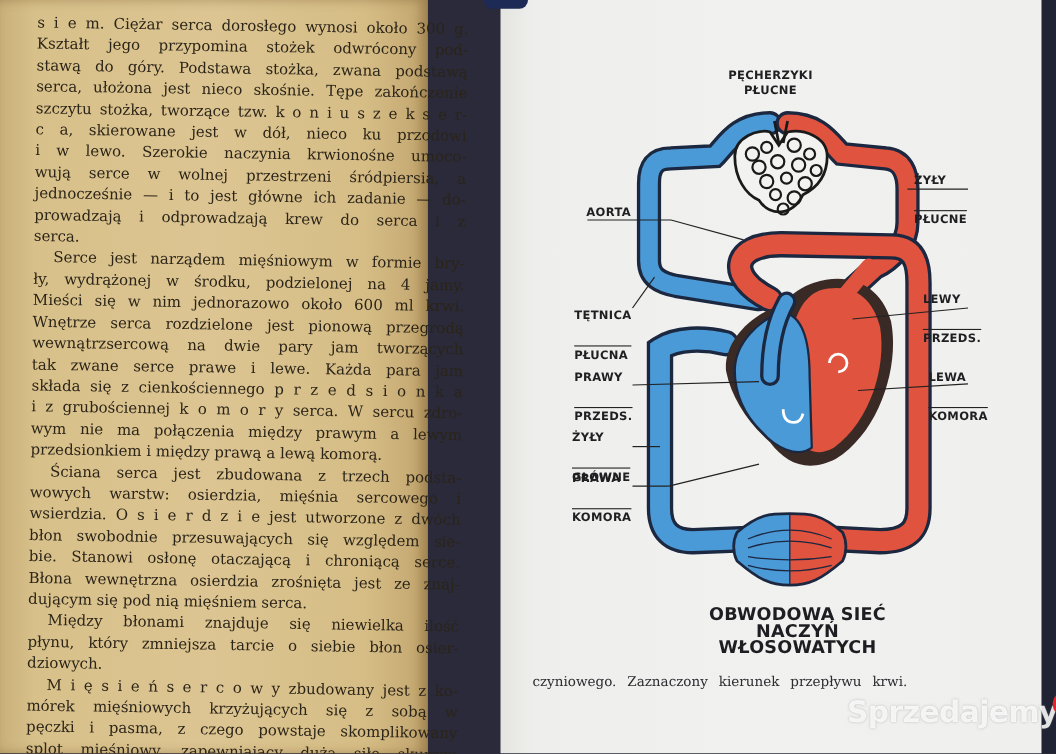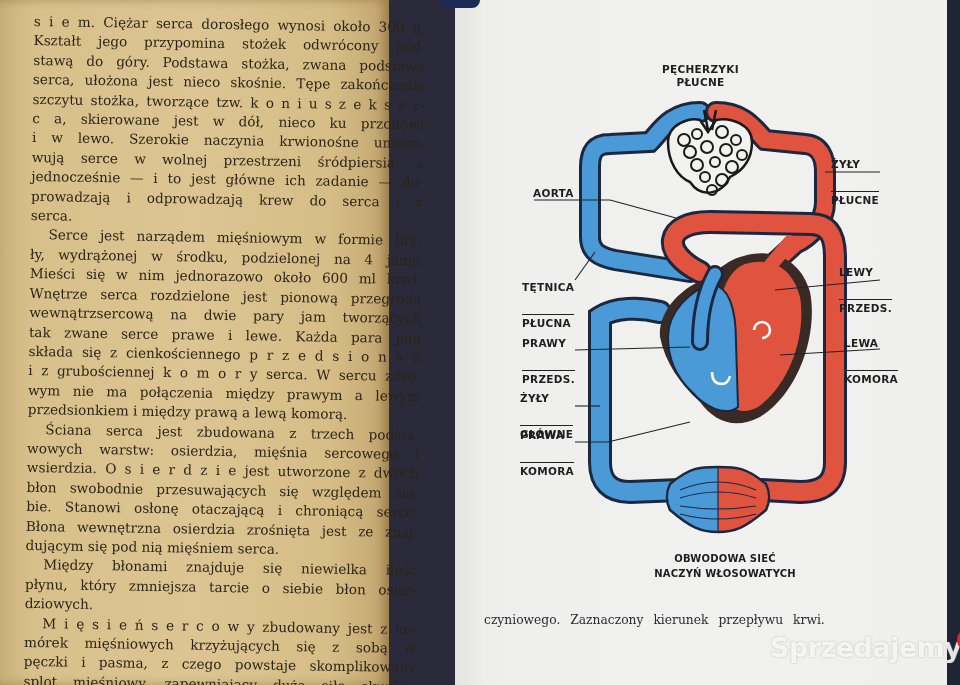--- a/index.html
+++ b/index.html
@@ -13,21 +13,21 @@
   .left-text .ln.last{text-align-last:left;}
   .left-text .ln.ind{padding-left:18px;}
   .right-page{position:absolute;left:455px;top:0;width:492px;height:685px;
     background:linear-gradient(90deg,#e4e4e0 0%,#eeeeec 6%,#f1f1f0 50%,#efefee 100%);}
   .right-edge{position:absolute;left:947px;top:0;width:13px;height:685px;background:#1f2333;}
   .top-strip{position:absolute;left:440px;top:0;width:40px;height:8px;background:#1d2a55;border-radius:0 0 8px 8px;}
   .diagram{position:absolute;left:455px;top:12px;width:492px;height:685px;}
   .lbl{position:absolute;font-family:"DejaVu Sans",sans-serif;font-weight:bold;font-size:10.5px;color:#1f1f22;letter-spacing:0.3px;line-height:13px;}
   .lbl .l{display:block;}
   .lbl .ul{border-bottom:1.2px solid #222;padding-bottom:20px;margin-bottom:2px;}
-  .bottom-title{position:absolute;left:620px;top:551px;width:210px;text-align:center;font-family:"DejaVu Sans",sans-serif;font-weight:bold;font-size:10px;line-height:15px;color:#1e1e22;letter-spacing:0.2px;}
+  .bottom-title{position:absolute;left:620px;top:551px;width:210px;text-align:center;font-family:"DejaVu Sans",sans-serif;font-weight:bold;font-size:16px;line-height:15px;color:#1e1e22;letter-spacing:0.2px;}
   .caption{position:absolute;left:470px;top:612px;width:470px;font-family:"DejaVu Serif",serif;font-size:12.3px;line-height:17px;color:#2b2b30;}
   .caption .c1{display:block;text-align:justify;text-align-last:justify;word-spacing:2px;}
   .caption .c2{display:block;padding-left:14px;word-spacing:6px;}
   .watermark{position:absolute;left:770px;top:632px;display:flex;align-items:flex-start;}
   .wm-text{font-family:"DejaVu Sans",sans-serif;font-weight:bold;font-size:27px;color:rgba(255,255,255,0.85);
     text-shadow:0 0 2px rgba(120,120,120,0.5);letter-spacing:-0.5px;}
   .wm-badge{width:24px;height:24px;border-radius:50%;background:#e0262c;color:#fff;font-family:"DejaVu Sans",sans-serif;font-weight:bold;font-size:11px;display:flex;align-items:center;justify-content:center;margin-left:-4px;margin-top:-4px;}
 </style>
 </head>
 <body>

